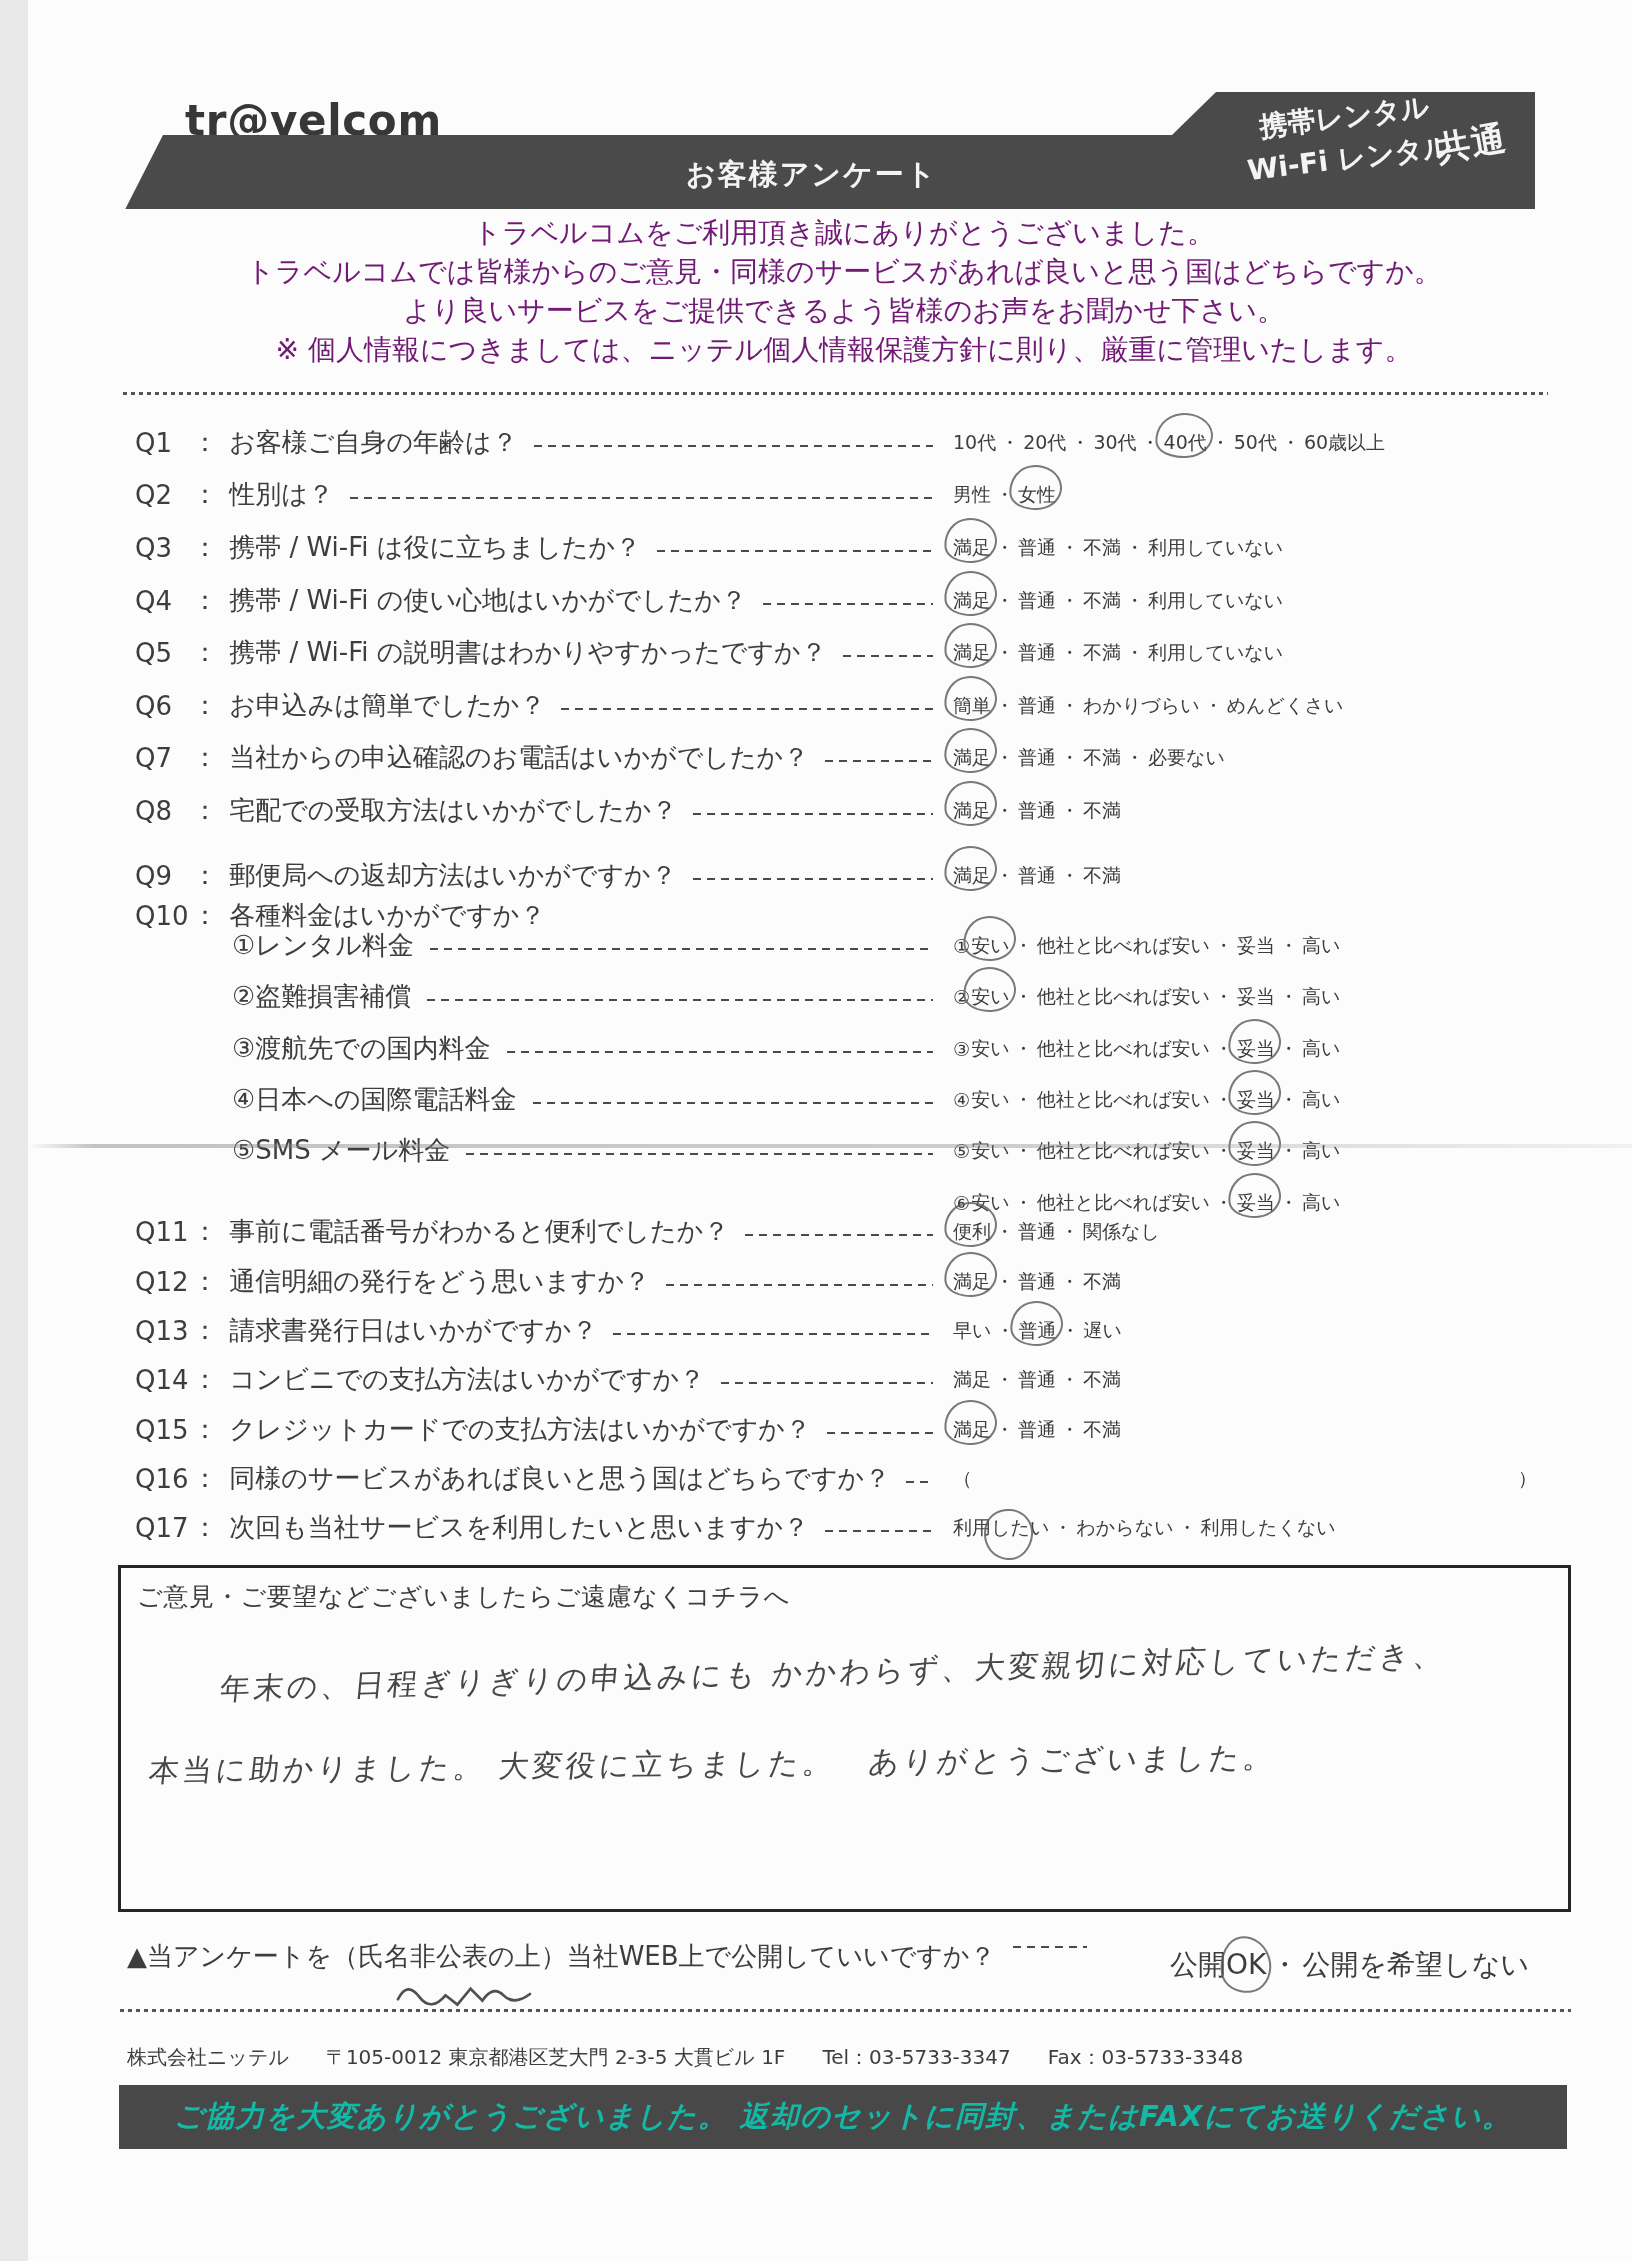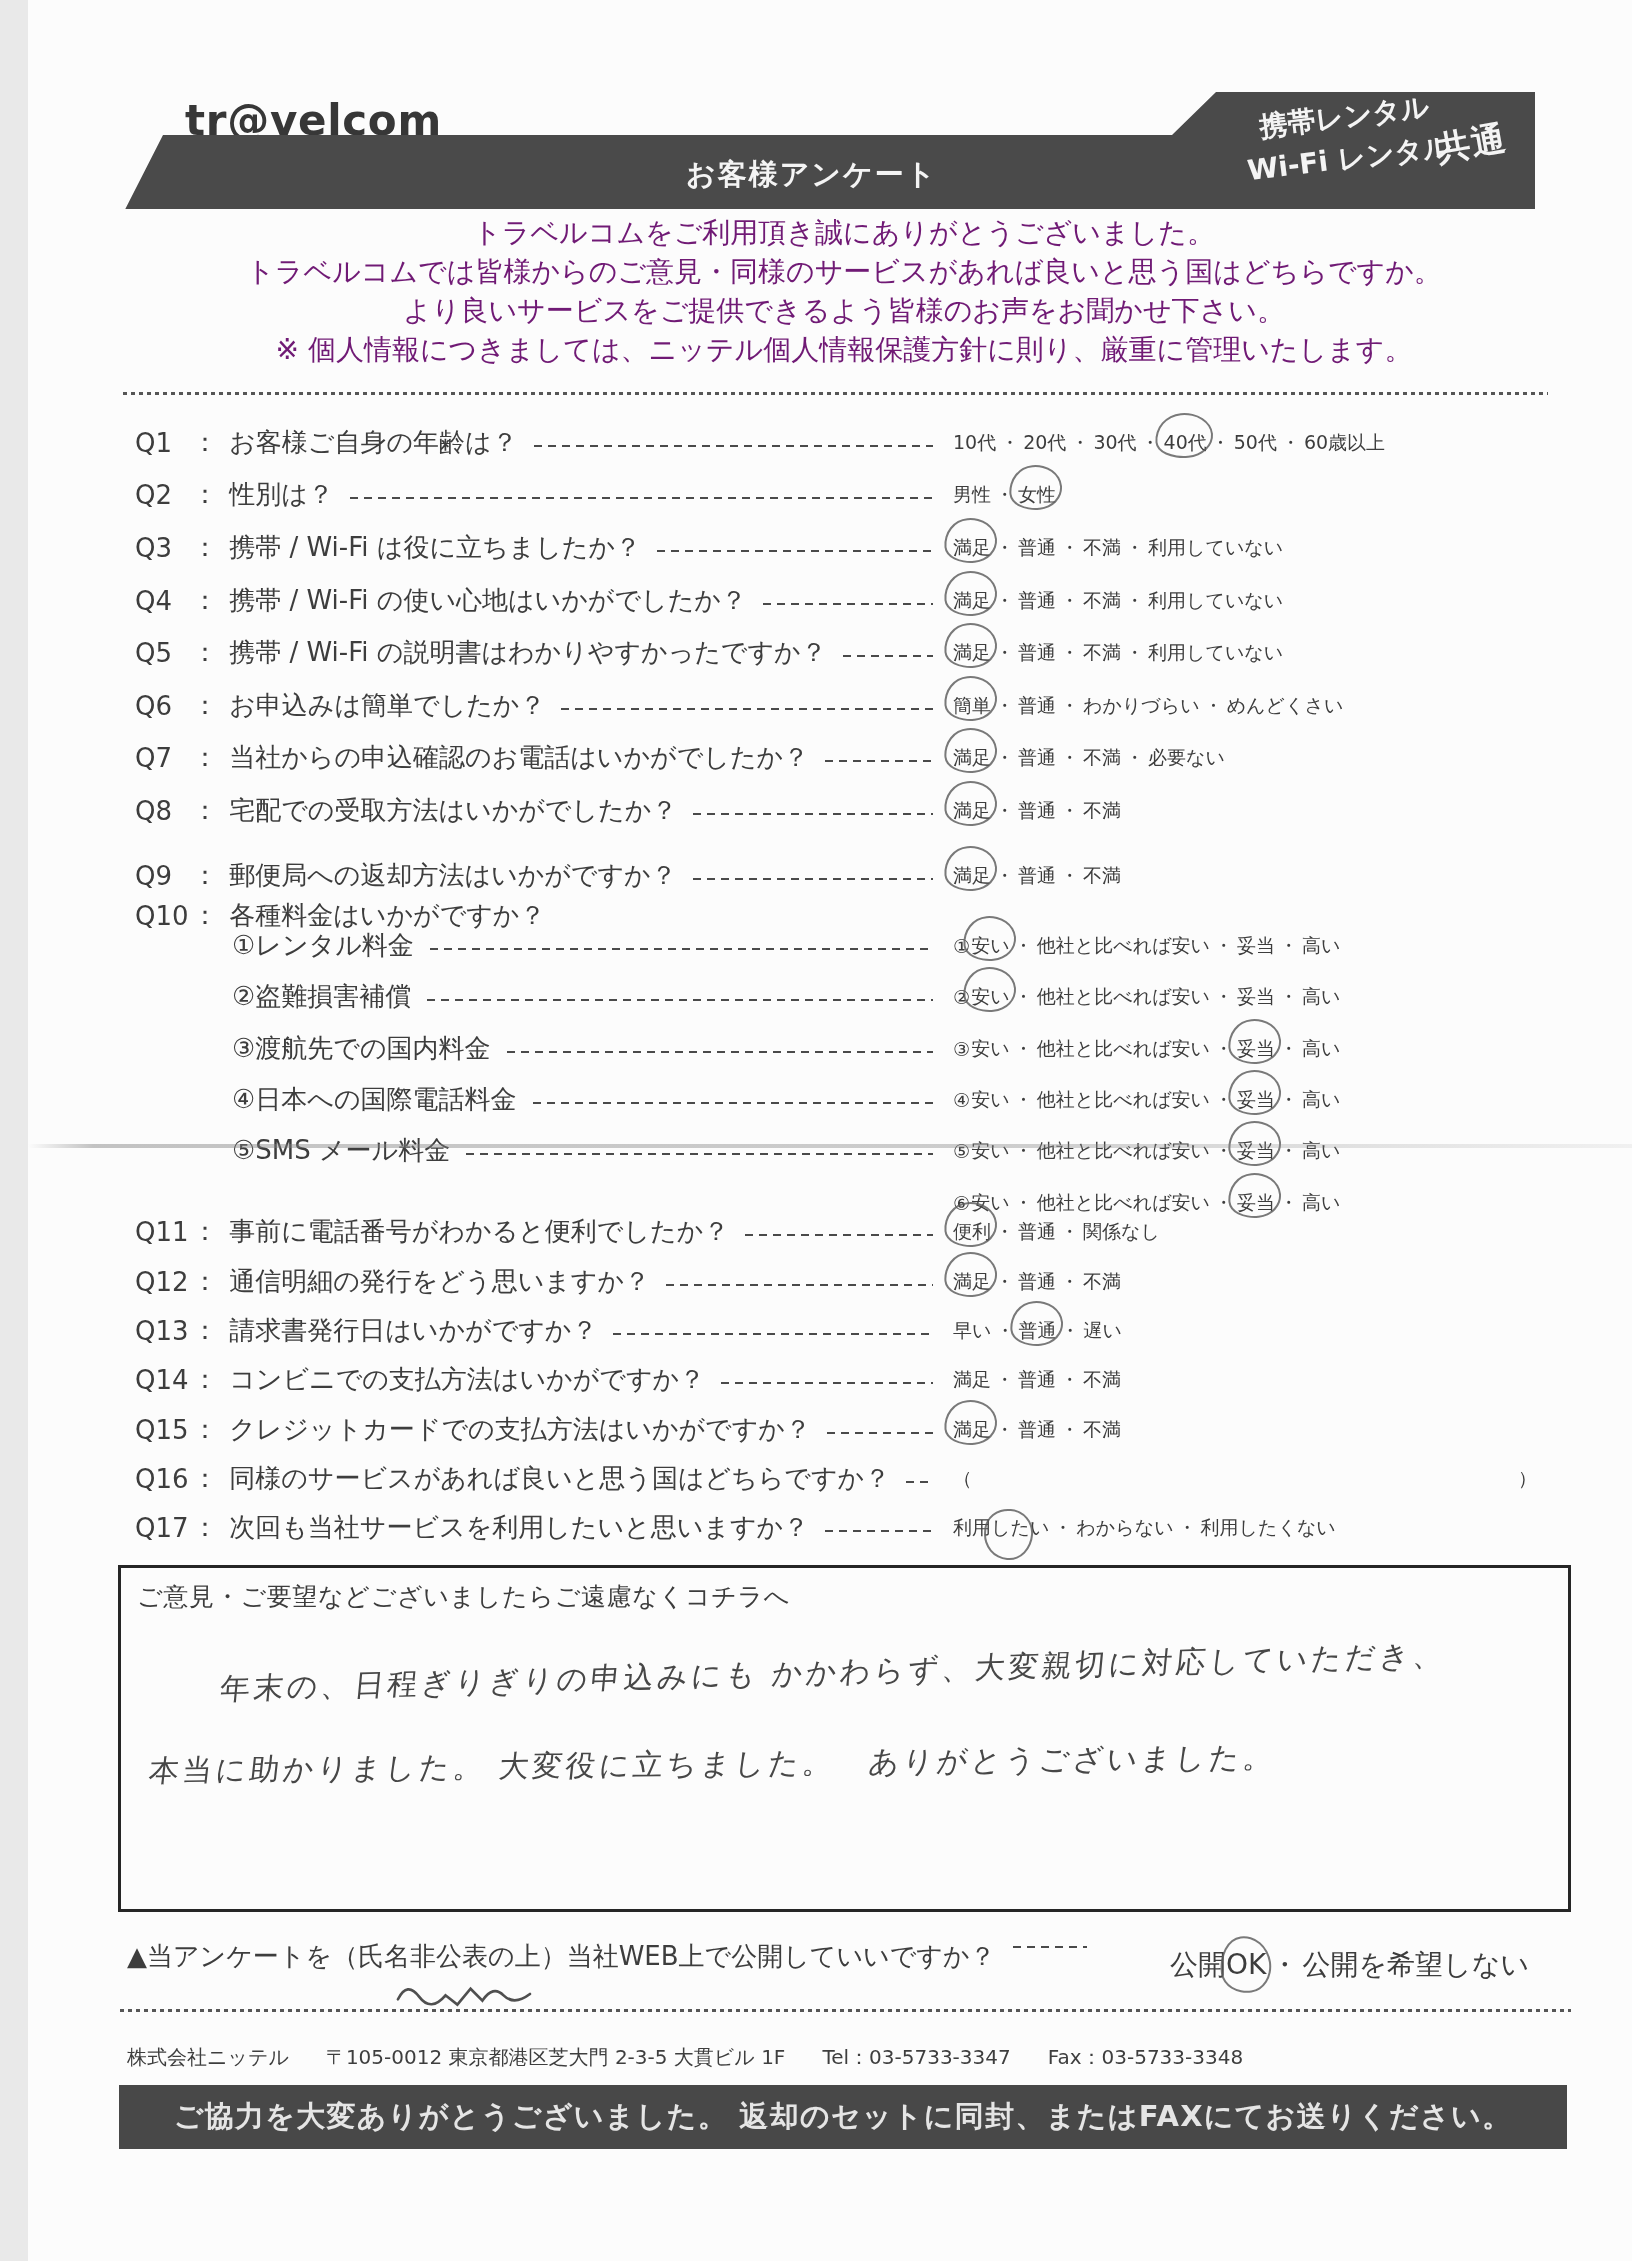--- a/index.html
+++ b/index.html
@@ -53,21 +53,21 @@
   .pub-text{font-size:26px;white-space:nowrap;}
   .pub-leader{width:74px;height:2.6px;margin:6.6px 0 0 17px;
           background:repeating-linear-gradient(90deg,#4a4a4a 0 8px,transparent 8px 14px);}
   .pub-answers{position:absolute;left:1043px;top:0;height:51px;display:flex;align-items:center;font-size:28px;white-space:nowrap;}
   .squiggle{position:absolute;left:366px;top:1978px;}
   
   .company-row{position:absolute;left:99px;top:2044px;width:1441px;height:32px;font-size:20px;white-space:nowrap;color:#3e3e3e;}
   .company-row span{margin-right:37px;}
   .foot-band{position:absolute;left:91px;top:2085px;width:1448px;height:64px;background:#484848;
              display:flex;align-items:center;justify-content:center;}
-  .foot-band span{font-size:29px;font-weight:bold;color:#e5e5e5;letter-spacing:1.3px;white-space:nowrap;}
+  .foot-band span{font-size:29px;font-weight:bold;color:#14b8a6;letter-spacing:1.3px;white-space:nowrap;font-style:italic;}
   
   .scan-streak{position:absolute;left:0;top:1144px;width:1632px;height:4px;
       background:linear-gradient(90deg,rgba(125,125,125,0) 0%,rgba(125,125,125,.45) 4%,rgba(135,135,135,.4) 60%,rgba(125,125,125,.08) 100%);}
 </style>
 </head>
 <body>
 
 <div class="page">
 
   <div class="logo">tr@velcom</div>

